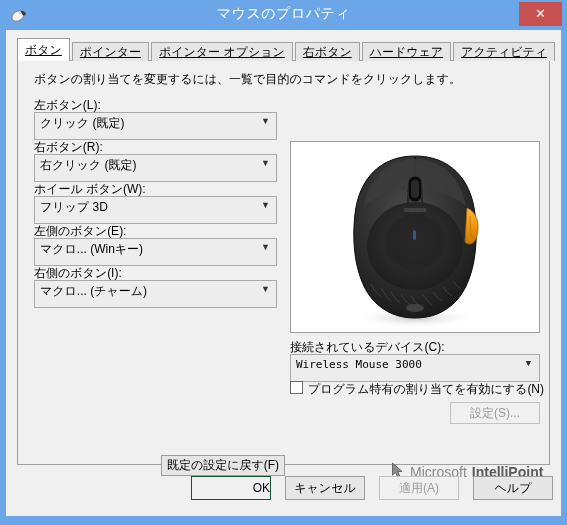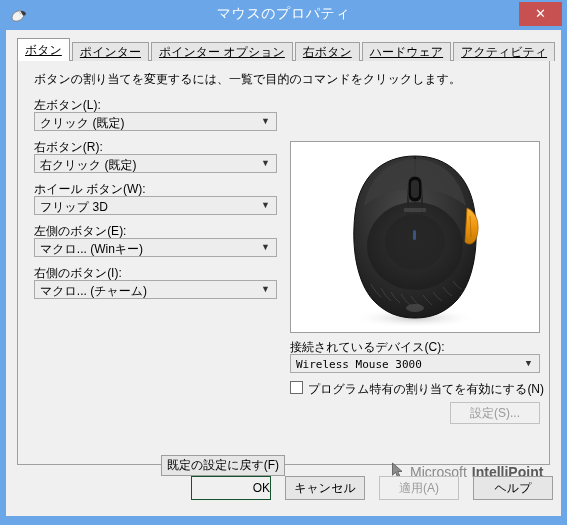--- a/index.html
+++ b/index.html
@@ -112,21 +112,21 @@
     white-space: nowrap;
   }
   
   .field-label {
     position: absolute;
     font-size: 12px;
     white-space: nowrap;
   }
   .combo {
     position: absolute;
-    height: 19px;
+    height: 28px;
     background: #ededed;
     border: 1px solid #a9a9a9;
     box-sizing: border-box;
     cursor: pointer;
   }
   .combo .val {
     position: absolute;
     left: 5px; top: 2px;
     font-size: 12px;
     white-space: nowrap;

